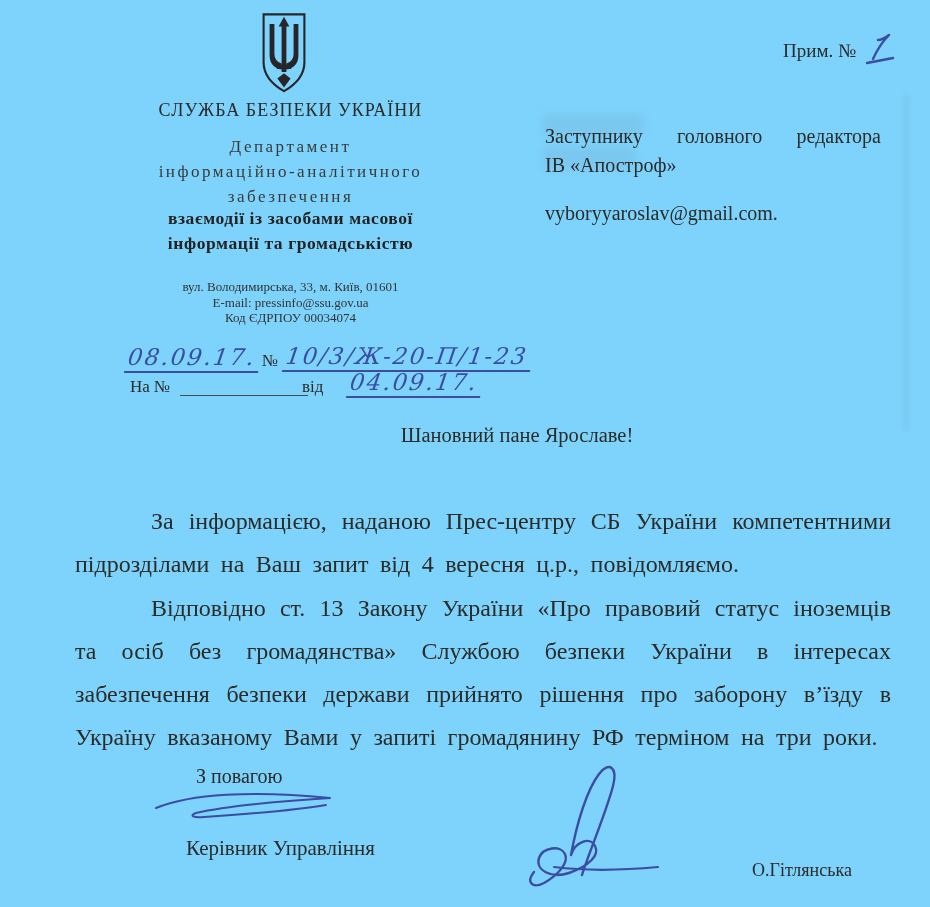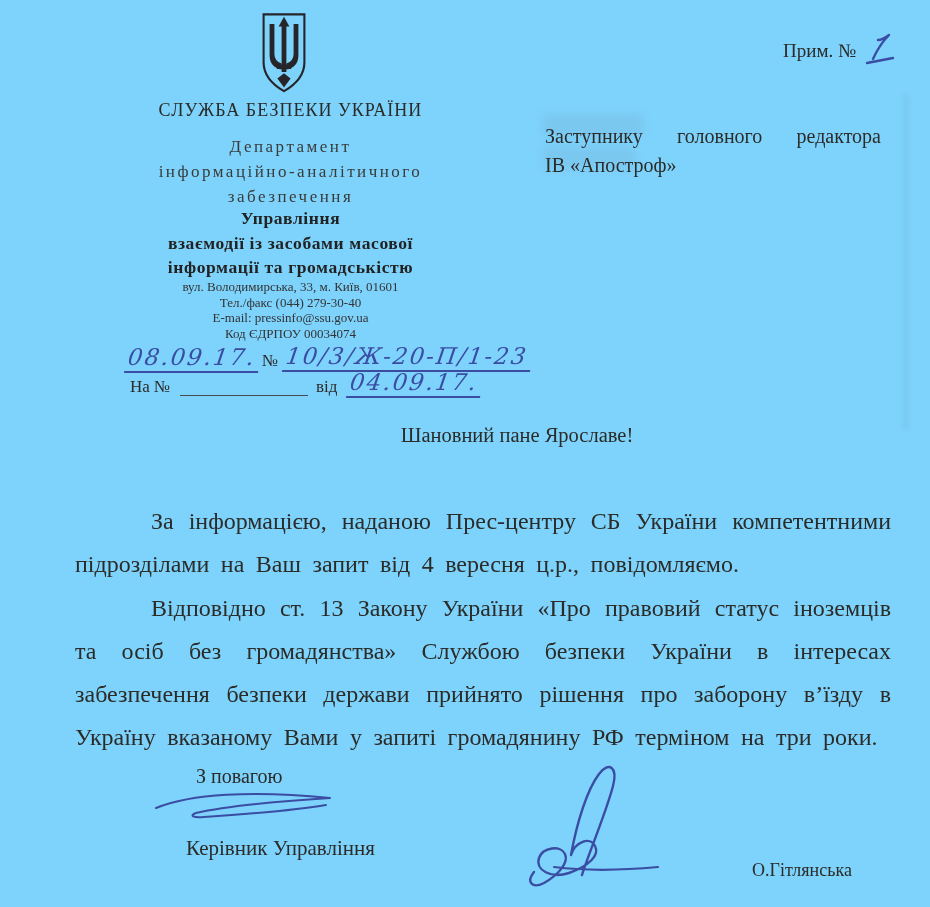--- a/index.html
+++ b/index.html
@@ -89,44 +89,43 @@
 
   <div class="lh org">СЛУЖБА БЕЗПЕКИ УКРАЇНИ</div>
 
   <div class="lh dept">
     <div>Департамент</div>
     <div>інформаційно-аналітичного</div>
     <div>забезпечення</div>
   </div>
 
   <div class="lh division">
-    <div>Управління</div>
     <div>взаємодії із засобами масової</div>
     <div>інформації та громадськістю</div>
   </div>
 
   <div class="lh addr">
     <div>вул. Володимирська, 33, м. Київ, 01601</div>
-    <div>Тел./факс (044) 279-30-40</div>
     <div>E-mail: pressinfo@ssu.gov.ua</div>
     <div>Код ЄДРПОУ 00034074</div>
   </div>
 
   <span class="hand hand-u" style="position:absolute;left:126px;top:344px;font-size:23px;">08.09.17.</span>
   <span class="ref-label" style="left:262px;top:351px;">№</span>
   <span class="hand hand-u" style="position:absolute;left:284px;top:343px;font-size:23px;">10/3/Ж-20-П/1-23</span>
 
   <span class="ref-label" style="left:130px;top:377px;">На №</span>
   <span class="blank-line" style="left:180px;top:377px;width:128px;"></span>
-  <span class="ref-label" style="left:316px;top:377px;">від</span>
+  <span class="ref-label" style="left:302px;top:377px;">від</span>
   <span class="hand hand-u" style="position:absolute;left:348px;top:369px;font-size:23px;">04.09.17.</span>
 
   <div class="recipient">
     <div class="jline">Заступнику головного редактора</div>
     <div>ІВ «Апостроф»</div>
+    <div class="email">vyboryyaroslav@gmail.com.</div>
   </div>
 
   <div class="salutation">Шановний пане Ярославе!</div>
 
   <p class="body-p p1">За інформацією, наданою Прес-центру СБ України компетентними підрозділами на Ваш запит від 4 вересня ц.р., повідомляємо.</p>
   <p class="body-p p2">Відповідно ст. 13 Закону України «Про правовий статус іноземців та осіб без громадянства» Службою безпеки України в інтересах забезпечення безпеки держави прийнято рішення про заборону в’їзду в Україну вказаному Вами у запиті громадянину РФ терміном на три роки.</p>
 
   <div class="regards">З повагою</div>
 
   <svg class="sig1" viewBox="0 0 190 38">

